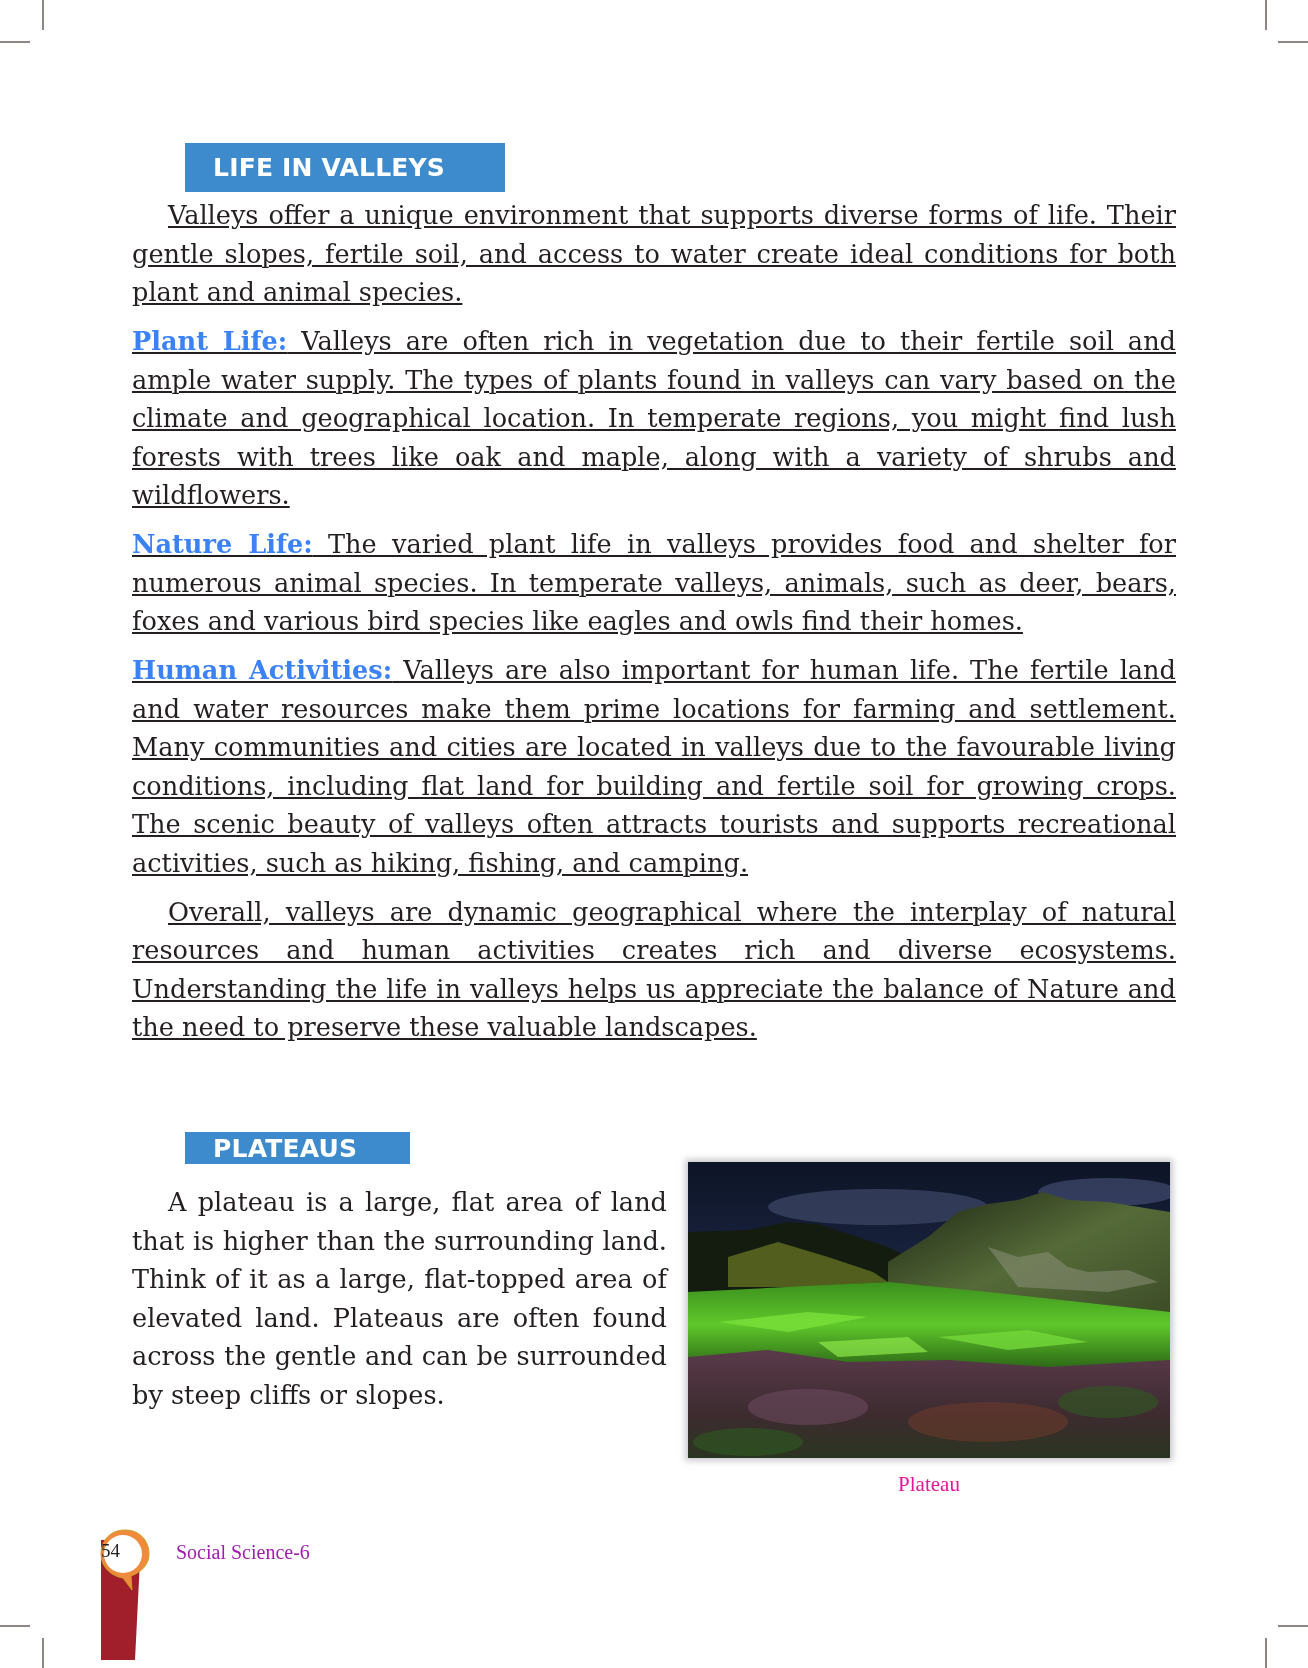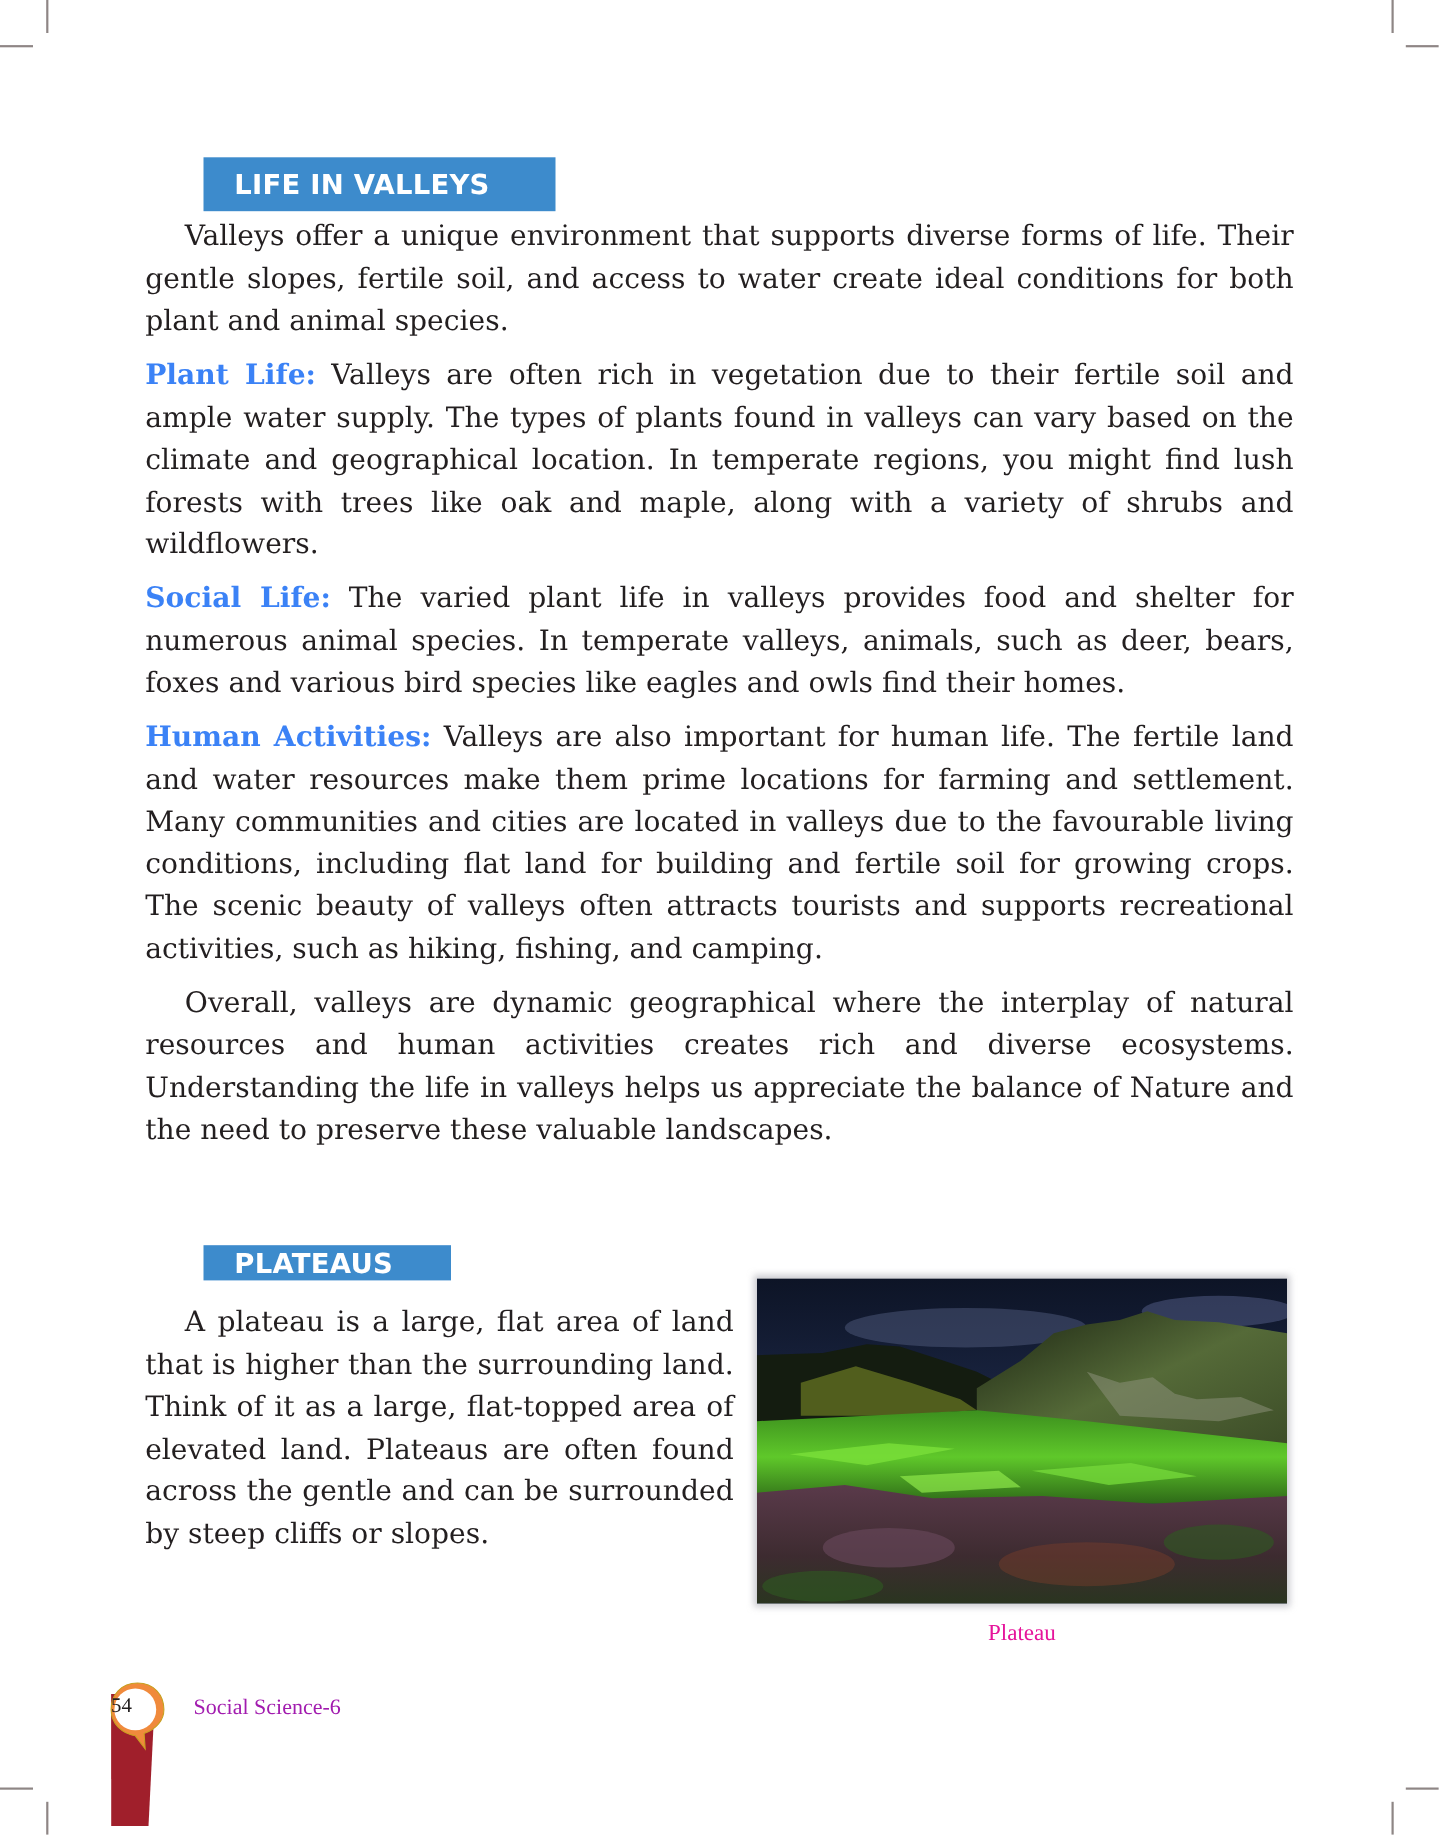--- a/index.html
+++ b/index.html
@@ -22,21 +22,21 @@
     display:flex; align-items:center;margin-left:44px;
   }
   .head-valleys { top:143px; width:320px; height:49px; }
   .head-plateaus { top:1132px; width:225px; height:32px; }
 
   .body-text {
     position:absolute; left:132px; width:1044px;
     font-size:25.6px; line-height:38.5px;
     text-align:justify; text-align-last:left;
   }
-  .body-text p { margin:0 0 10.5px 0; }
+  .body-text p { margin:0 0 10.5px 0;text-decoration:underline; }
   .body-text p.indent { text-indent:36px; }
   .lbl { color:#3b82f6; font-weight:bold; }
 
   .valley-block { top:196px; }
 
   .plateau-text {
     position:absolute; left:132px; width:535px; top:1183px;
     font-size:25.6px; line-height:38.5px;
     text-align:justify; text-align-last:left;
   }
@@ -81,21 +81,21 @@
 <div class="crop h" style="left:1278px;top:1625px;"></div>
 <div class="crop v" style="left:1265px;top:1638px;"></div>
 
 <div class="section-head head-valleys">
   <span>LIFE IN VALLEYS</span>
 </div>
 
 <div class="body-text valley-block">
   <p class="indent">Valleys offer a unique environment that supports diverse forms of life. Their gentle slopes, fertile soil, and access to water create ideal conditions for both plant and animal species.</p>
   <p><span class="lbl">Plant Life:</span><span> Valleys are often rich in vegetation due to their fertile soil and ample water supply. The types of plants found in valleys can vary based on the climate and geographical location. In temperate regions, you might find lush forests with trees like oak and maple, along with a variety of shrubs and wildflowers.</span></p>
-  <p><span class="lbl">Social Life:</span><span> The varied plant life in valleys provides food and shelter for numerous animal species. In temperate valleys, animals, such as deer, bears, foxes and various bird species like eagles and owls find their homes.</span></p>
+  <p><span class="lbl">Nature Life:</span><span> The varied plant life in valleys provides food and shelter for numerous animal species. In temperate valleys, animals, such as deer, bears, foxes and various bird species like eagles and owls find their homes.</span></p>
   <p><span class="lbl">Human Activities:</span><span> Valleys are also important for human life. The fertile land and water resources make them prime locations for farming and settlement. Many communities and cities are located in valleys due to the favourable living conditions, including flat land for building and fertile soil for growing crops. The scenic beauty of valleys often attracts tourists and supports recreational activities, such as hiking, fishing, and camping.</span></p>
   <p class="indent">Overall, valleys are dynamic geographical where the interplay of natural resources and human activities creates rich and diverse ecosystems. Understanding the life in valleys helps us appreciate the balance of Nature and the need to preserve these valuable landscapes.</p>
 </div>
 
 <div class="section-head head-plateaus">
   <span>PLATEAUS</span>
 </div>
 
 <div class="plateau-text">
   <p>A plateau is a large, flat area of land that is higher than the surrounding land. Think of it as a large, flat-topped area of elevated land. Plateaus are often found across the gentle and can be surrounded by steep cliffs or slopes.</p>

